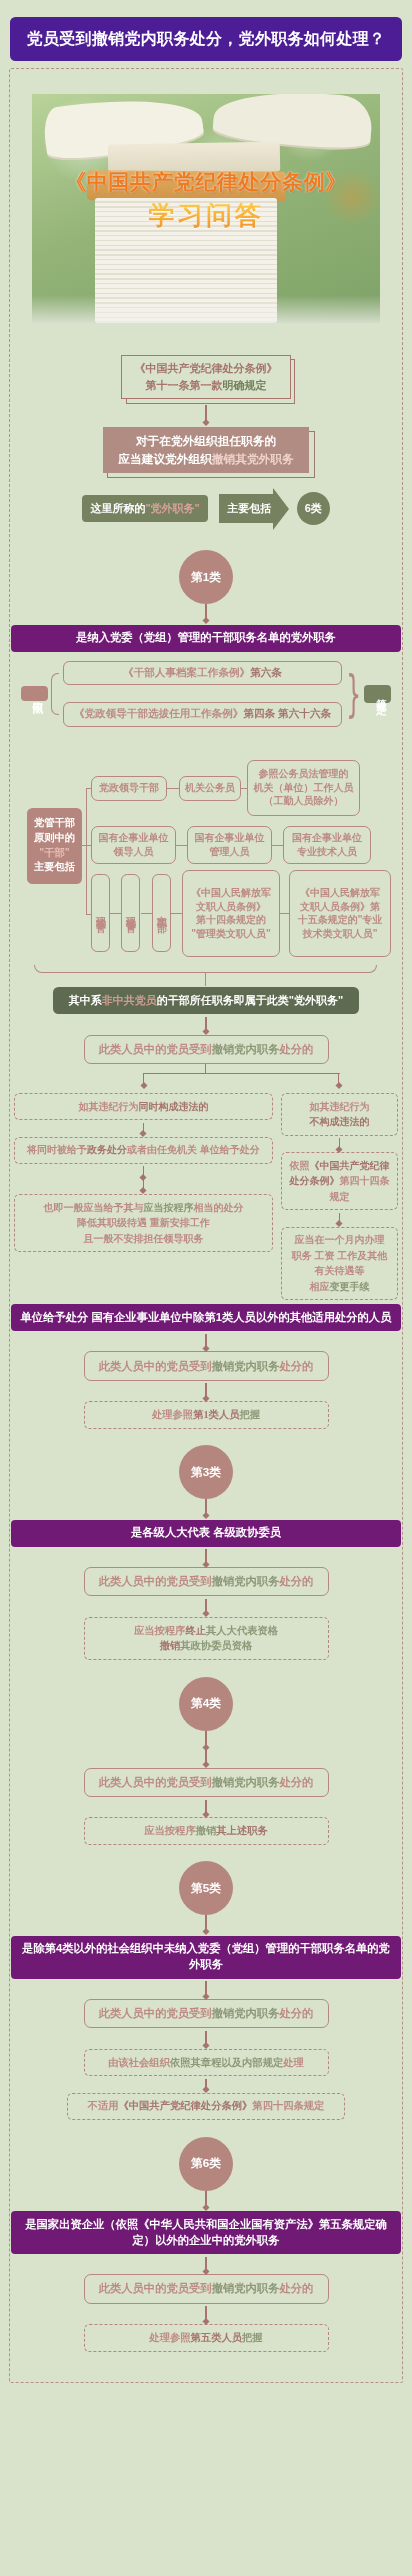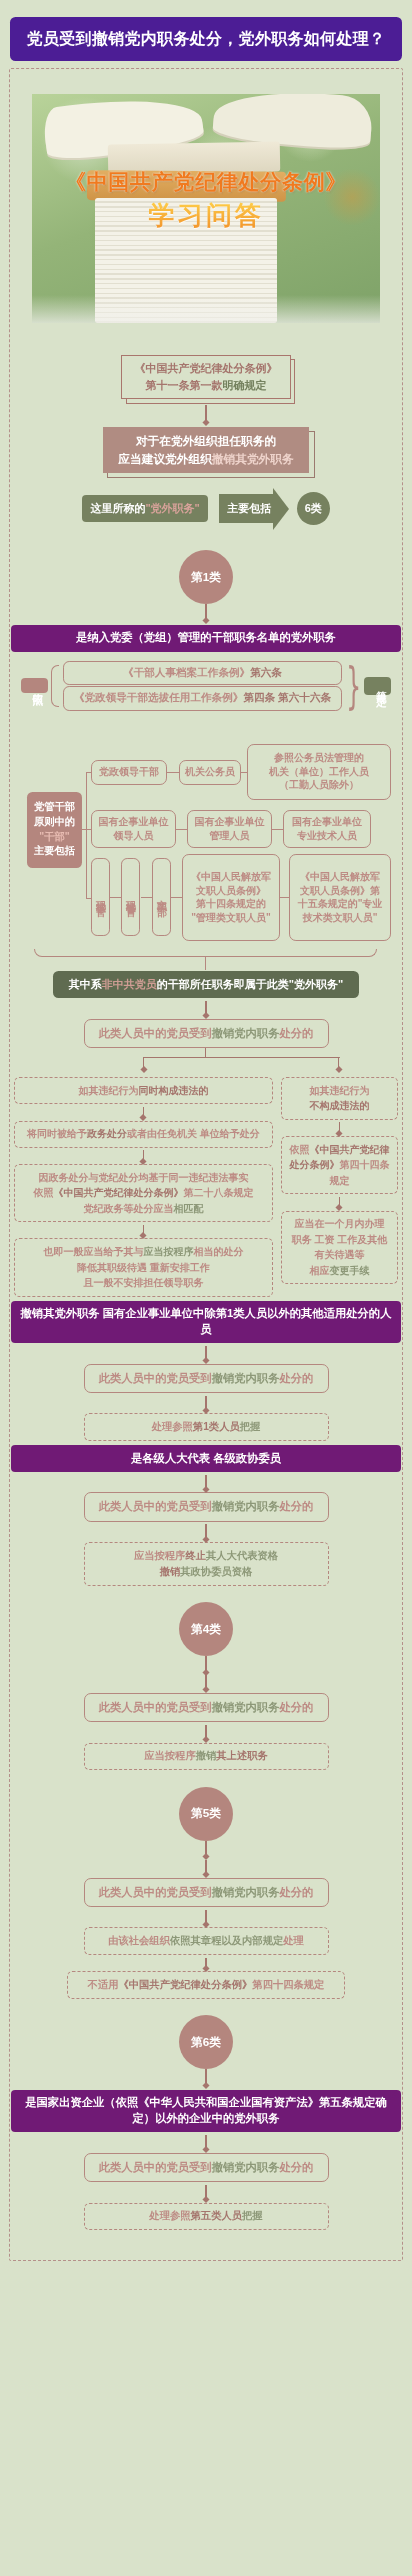--- a/index.html
+++ b/index.html
@@ -72,21 +72,21 @@
   .balloon .stem{width:1.4px;height:16.5px;background:#a5756d;margin:0 auto;position:relative;}
   .balloon .stem::after{content:'';position:absolute;left:50%;bottom:-2.1px;width:4.8px;height:4.8px;background:#a5756d;transform:translateX(-50%) rotate(45deg);}
   .bar{
     margin:4.1px 1.4px 0;background:#701a75;border-radius:4.1px;color:#fff;font-weight:bold;
     font-size:11.3px;text-align:center;padding:5.5px 5.5px;line-height:1.4;
   }
   
   .basis-row{margin-top:9.6px;display:flex;justify-content:center;align-items:center;}
   .basis-label{background:#b4867e;border-radius:4.1px;width:20.6px;padding:5.5px 3.4px;color:#fff;font-weight:bold;font-size:11px;writing-mode:vertical-rl;text-align:center;letter-spacing:2.1px;}
   .basis-conn{width:6.9px;height:40px;border:1.4px solid #b5877f;border-right:none;border-radius:6.9px 0 0 6.9px;margin:0 4.1px 0 2.7px;}
-  .basis-items{display:flex;flex-direction:column;gap:1px;}
+  .basis-items{display:flex;flex-direction:column;gap:17px;}
   .basis-box{width:272px;border:1.4px solid #b5877f;border-radius:6.2px;text-align:center;font-weight:bold;font-size:10.6px;padding:4.1px 2.7px;}
   .brace{font-size:23.4px;color:#b5877f;transform:scaleY(2.1);margin:0 2.7px 0 4.1px;font-family:"DejaVu Sans",sans-serif;}
   .basis-suffix{background:#76815f;border-radius:4.1px;width:20.6px;padding:5.5px 3.4px;color:#fff;font-weight:bold;font-size:10.3px;writing-mode:vertical-rl;text-align:center;letter-spacing:2.1px;}
   
   .tree{position:relative;height:227px;margin-top:33px;}
   .t-root{position:absolute;left:17px;top:48px;width:55px;height:76px;background:#b4867e;border-radius:5.5px;color:#fff;font-weight:bold;font-size:10.3px;line-height:1.45;display:flex;align-items:center;justify-content:center;text-align:center;}
   .t-root .q{color:#e8bcb2;}
   .t-box{position:absolute;border:1.4px solid #b5877f;border-radius:6.9px;color:#bd8b84;font-weight:bold;font-size:10px;line-height:1.35;display:flex;align-items:center;justify-content:center;text-align:center;box-sizing:border-box;}
   .t-vbox{position:absolute;border:1.4px solid #b5877f;border-radius:6.2px;color:#bd8b84;font-weight:bold;font-size:10px;writing-mode:vertical-rl;letter-spacing:2.1px;display:flex;align-items:center;justify-content:center;box-sizing:border-box;}
   .t-lh{position:absolute;height:1.4px;background:#b5877f;}
@@ -106,21 +106,21 @@
   .s-l::after,.s-r::after{content:'';position:absolute;left:50%;bottom:-2.1px;width:4.8px;height:4.8px;background:#a5756d;transform:translateX(-50%) rotate(45deg);}
   .cols{display:flex;padding:0 4.1px;gap:8.2px;align-items:flex-start;}
   .col-l{flex:1;}
   .col-r{width:117px;}
   .dashbox{border:1.4px dashed #b5877f;border-radius:5.5px;font-weight:bold;text-align:center;padding:4.8px 5.5px;line-height:1.55;font-size:10.3px;box-sizing:border-box;}
   .col-l .dashbox{font-size:10px;}
   .col-r .dashbox{font-size:10px;padding:4.8px 3.4px;}
   .cconn{width:1.4px;background:#a5756d;margin:2.7px auto;position:relative;height:11px;}
   .cconn::after{content:'';position:absolute;left:50%;bottom:-2.1px;width:4.8px;height:4.8px;background:#a5756d;transform:translateX(-50%) rotate(45deg);}
   .dash-center{margin-left:auto;margin-right:auto;}
-  .w356{width:245px;} .w404{width:278px;}
+  .w356{width:245px;font-family:Liberation Serif, serif;} .w404{width:278px;}
 </style>
 </head>
 <body>
 
 <div class="hdr">党员受到撤销党内职务处分，党外职务如何处理？</div>
 
 <div class="wrap">
 
   <div class="photo">
     <div class="bk bk-open-l"></div>
@@ -186,21 +186,21 @@
     <div class="t-lh" style="left:231px;top:28px;width:6.2px;"></div>
     <div class="t-lh" style="left:166px;top:85px;width:11px;"></div>
     <div class="t-lh" style="left:262px;top:85px;width:11px;"></div>
     <div class="t-lh" style="left:100px;top:153px;width:11px;"></div>
     <div class="t-lh" style="left:131px;top:153px;width:11px;"></div>
     <div class="t-lh" style="left:161px;top:153px;width:11px;"></div>
     <div class="t-lh" style="left:269px;top:153px;width:9.6px;"></div>
 
     <div class="t-box" style="left:81px;top:16px;width:76px;height:25px;">党政领导干部</div>
     <div class="t-box" style="left:169px;top:16px;width:62px;height:25px;">机关公务员</div>
-    <div class="t-box pre" style="left:237px;top:0;width:144px;height:56px;">参照公务员法管理的
+    <div class="t-box pre" style="left:237px;top:0;width:113px;height:56px;">参照公务员法管理的
 机关（单位）工作人员
 （工勤人员除外）</div>
 
     <div class="t-box pre" style="left:81px;top:66px;width:85px;height:38px;">国有企事业单位
 领导人员</div>
     <div class="t-box pre" style="left:177px;top:66px;width:85px;height:38px;">国有企事业单位
 管理人员</div>
     <div class="t-box pre" style="left:273px;top:66px;width:88px;height:38px;">国有企事业单位
 专业技术人员</div>
 
@@ -234,51 +234,52 @@
       <div class="s-l"></div>
       <div class="s-r"></div>
   </div>
 
   <div class="cols">
     <div class="col-l">
       <div class="dashbox"><span class="tp">如其违纪行为</span><span class="td">同时构成违法的</span></div>
       <div class="cconn"></div>
       <div class="dashbox"><span class="tp">将同时被给予</span><span class="td">政务处分</span><span class="tp">或者由任免机关 单位给予处分</span></div>
       <div class="cconn"></div>
-      <div class="dashbox"><span class="tp pre">因政务处分与党纪处分均基于同一违纪违法事实
-依照</span><span class="td">《中国共产党纪律处分条例》</span><span class="tp pre">第二十八条规定
-党纪政务等处分应当</span><span class="to">相匹配</span></div>
       <div class="cconn"></div>
       <div class="dashbox"><span class="tp">也即一般应当给予其与</span><span class="to">应当按程序</span><span class="tp pre">相当的处分
 降低其职级待遇 重新安排工作
 且一般不安排担任领导职务</span></div>
     </div>
     <div class="col-r">
       <div class="dashbox"><span class="tp pre">如其违纪行为
 </span><span class="td">不构成违法的</span></div>
       <div class="cconn"></div>
       <div class="dashbox"><span class="tp">依照</span><span class="td">《中国共产党纪律处分条例》</span><span class="tp">第四十四条规定</span></div>
       <div class="cconn"></div>
       <div class="dashbox"><span class="tp pre">应当在一个月内办理
 职务 工资 工作及其他
 有关待遇等
 相应</span><span class="to">变更手续</span></div>
     </div>
   </div>
 
-  <div class="bar">撤销其党外职务 国有企业事业单位中除第1类人员以外的其他适用处分的人员</div>
+  <div class="bar">单位给予处分 国有企业事业单位中除第1类人员以外的其他适用处分的人员</div>
   <div class="conn"></div>
   <div class="outbox">
     <span class="tp">此类人员中的党员受到</span><span class="to">撤销党内职务</span><span class="tp">处分的</span>
   </div>
   <div class="conn"></div>
   <div class="dashbox w356 dash-center">
     <span class="tp">处理参照</span><span class="td">第1类人员</span><span class="to">把握</span>
   </div>
 
+  <div class="balloon">
+    <div class="circle">第3类</div>
+    <div class="stem"></div>
+  </div>
   <div class="bar">是各级人大代表 各级政协委员</div>
   <div class="conn"></div>
   <div class="outbox">
     <span class="tp">此类人员中的党员受到</span><span class="to">撤销党内职务</span><span class="tp">处分的</span>
   </div>
   <div class="conn"></div>
   <div class="dashbox w356 dash-center">
     <span class="tp">应当按程序</span><span class="td">终止</span><span class="to">其人大代表资格</span><br>
     <span class="td">撤销</span><span class="to">其政协委员资格</span>
   </div>
@@ -293,20 +294,21 @@
   </div>
   <div class="conn"></div>
   <div class="dashbox w356 dash-center">
     <span class="tp">应当按程序</span><span class="to">撤销</span><span class="td">其上述职务</span>
   </div>
 
   <div class="balloon">
     <div class="circle">第5类</div>
     <div class="stem"></div>
   </div>
+  <div class="bar">是除第4类以外的社会组织中未纳入党委（党组）管理的干部职务名单的党外职务</div>
   <div class="conn"></div>
   <div class="outbox">
     <span class="tp">此类人员中的党员受到</span><span class="to">撤销党内职务</span><span class="tp">处分的</span>
   </div>
   <div class="conn"></div>
   <div class="dashbox w356 dash-center">
     <span class="tp">由该社会组织</span><span class="to">依照其章程以及内部规定</span><span class="tp">处理</span>
   </div>
   <div class="conn" style="height:11px;"></div>
   <div class="dashbox w404 dash-center">

